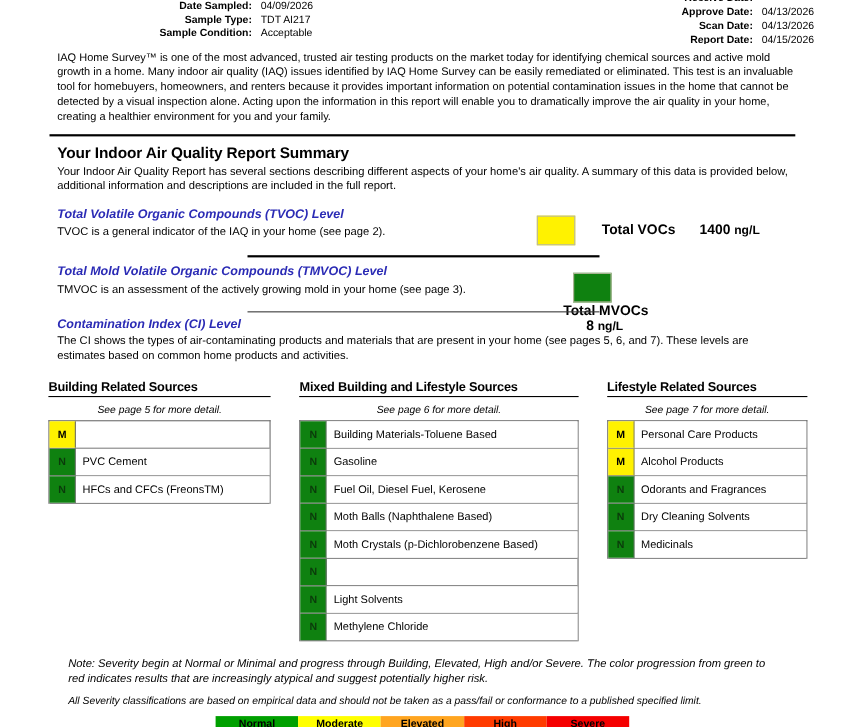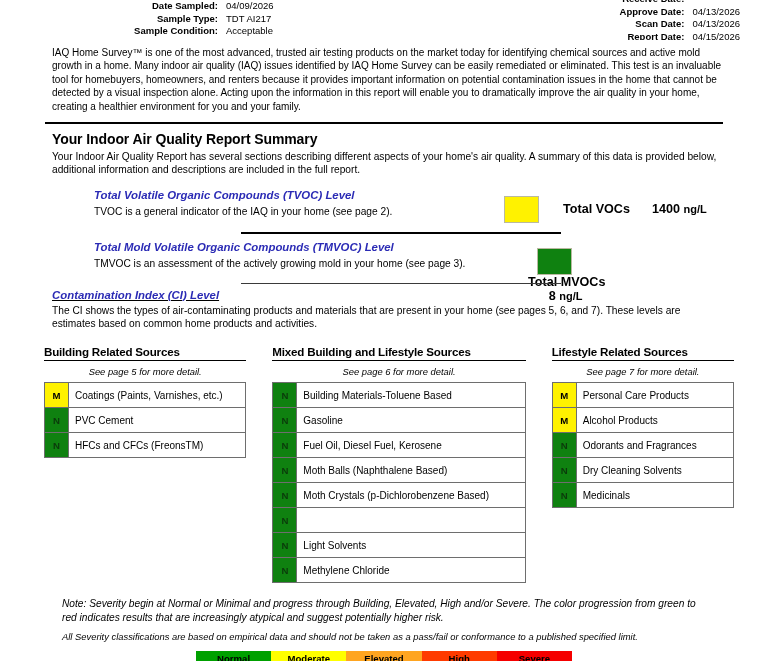--- a/index.html
+++ b/index.html
@@ -13,21 +13,21 @@
     font-family: "Liberation Sans", sans-serif;
     color: #000000;
     overflow: hidden;
     position: relative;
   }
 
   
   .meta-block {
     display: flex;
     justify-content: space-between;
-    padding: 0 24px 0 0;
+    padding: 0 24px 0 11px;
     height: 40px;
     overflow: hidden;
   }
   .meta-col {
     font-size: 9.5px;
     line-height: 12.6px;
   }
   .meta-col.left { margin-left: 100px; }
   .meta-col.right { margin-right: 4px; }
   .meta-row {
@@ -66,23 +66,22 @@
   }
   .summary-sub {
     margin: 0 45px 0 52px;
     font-size: 10.2px;
     line-height: 13.4px;
   }
 
   
   .level-block {
     position: relative;
-    margin: 11px 0 0 16px;
+    margin: 11px 0 0 0;
     min-height: 34px;
-    padding-left: 26px;
   }
   .level-text { margin-left: 52px; max-width: 440px; }
   .level-heading {
     color: #2b2bb5;
     font-weight: bold;
     font-style: italic;
     font-size: 11.4px;
     line-height: 15px;
   }
   .level-desc {
@@ -284,35 +283,34 @@
   </div>
   <div class="level-readout" style="top:8px;flex-direction:column;">
     <span class="swatch" style="background-color: rgb(15, 129, 16);"></span>
     <span class="readout-label">Total MVOCs</span>
     <span class="readout-value"><span>8</span> <span class="unit">ng/L</span></span>
   </div>
   <div class="level-underline thin" style="top:43px;"></div>
 </div>
 
 <div class="ci-block">
-  <div class="level-text" style="max-width:700px;text-decoration:underline;">
+  <div class="level-text" style="max-width:700px;">
     <div class="level-heading">Contamination Index (CI) Level</div>
   </div>
   <p class="ci-desc">The CI shows the types of air-contaminating products and materials that are present in your home (see pages 5, 6, and 7). These levels are estimates based on common home products and activities.</p>
 </div>
 
 <div class="columns">
 
   <div class="col">
     <div class="col-title">Building Related Sources</div>
     <div class="col-note">See page 5 for more detail.</div>
     <div class="src-table">
       <div class="src-row">
         <span class="badge m">M</span>
-        <span class="src-label">Coatings (Paints, Varnishes, etc.)</span>
       </div>
       <div class="src-row">
         <span class="badge n">N</span>
         <span class="src-label">PVC Cement</span>
       </div>
       <div class="src-row">
         <span class="badge n">N</span>
         <span class="src-label">HFCs and CFCs (FreonsTM)</span>
       </div>
     </div>

